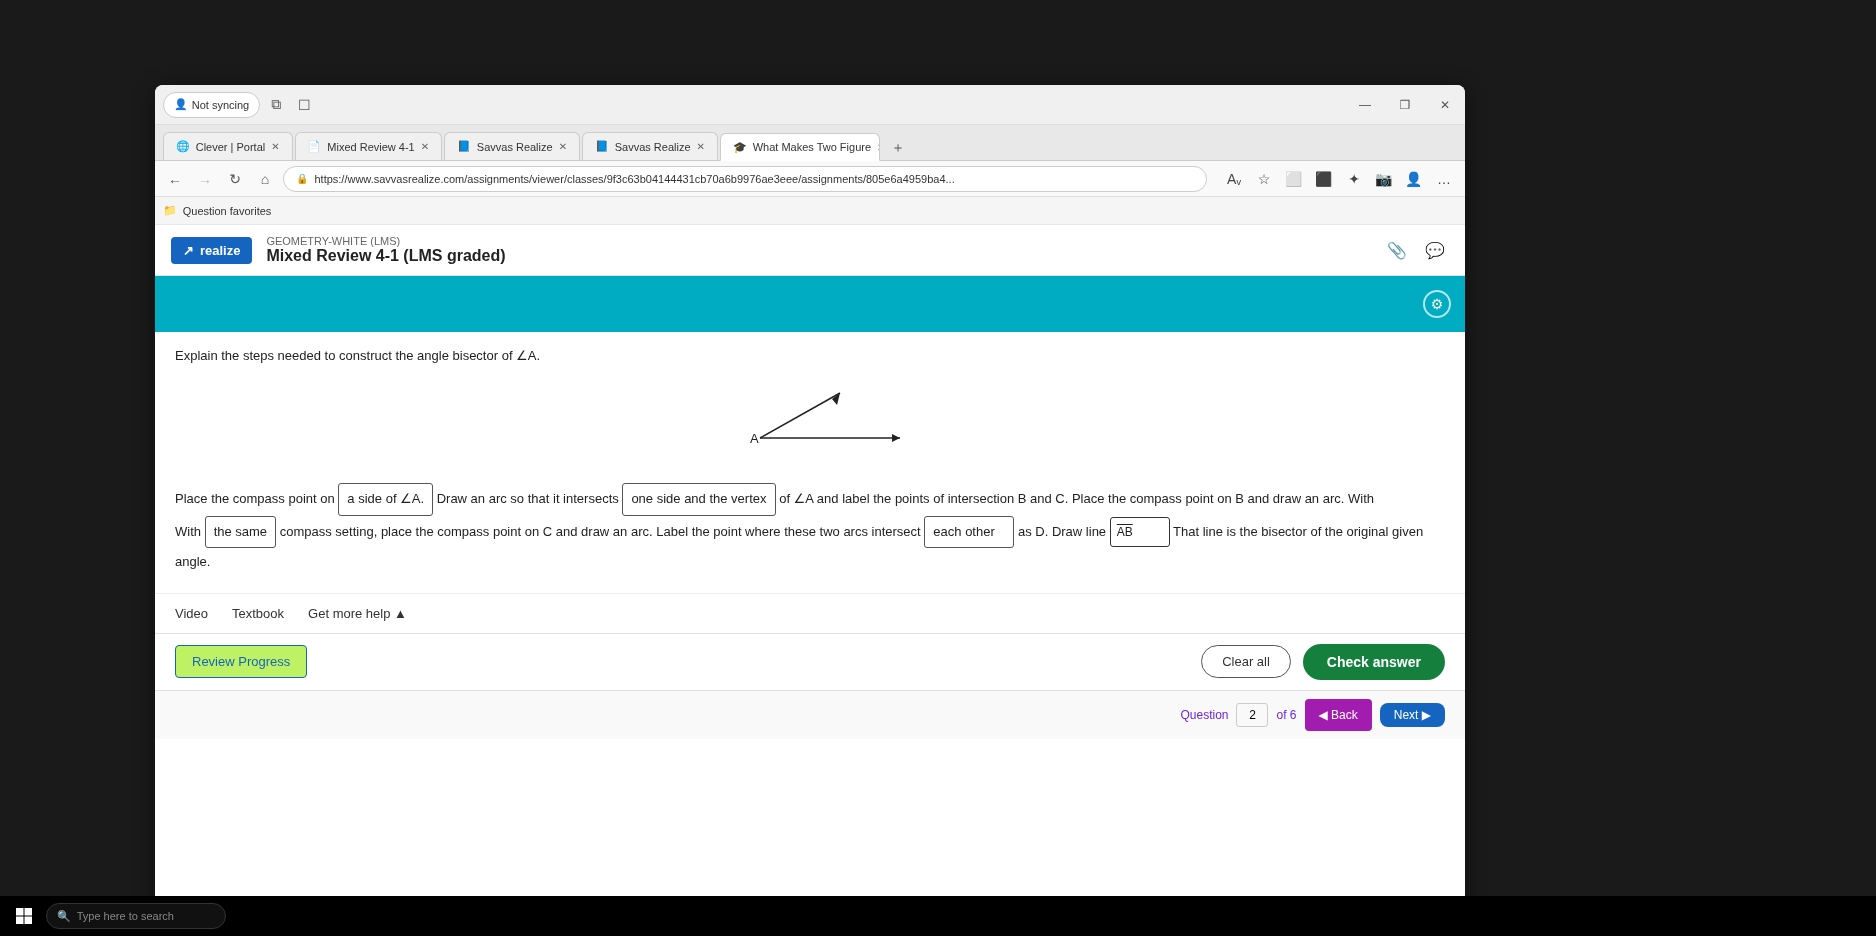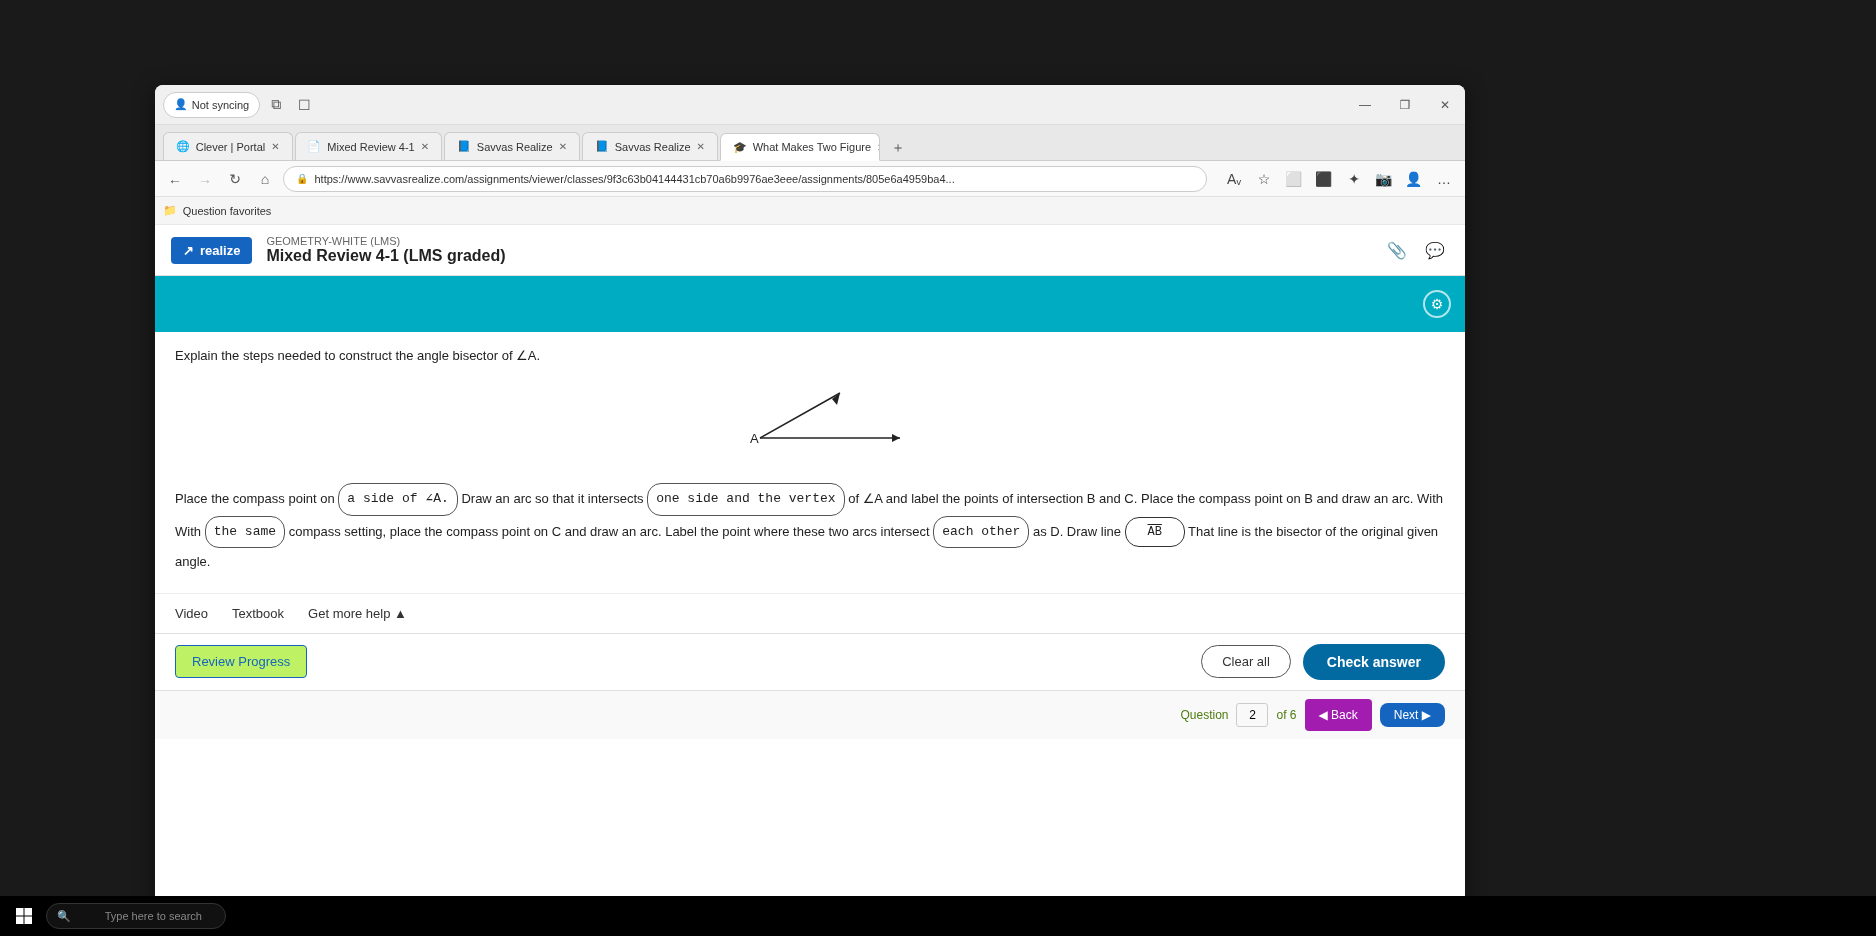--- a/index.html
+++ b/index.html
@@ -254,29 +254,28 @@
     
     .fill-text {
       font-size: 13px;
       color: #222;
       line-height: 2.2;
     }
 
     .fill-box {
       display: inline-block;
       border: 1.5px solid #555;
-      border-radius: 14px;
+      border-radius: 3px;
       padding: 1px 8px;
       min-width: 60px;
-      text-align: center;
+      text-align: left;
       font-size: 13px;
       color: #222;
       background: #fff;
       vertical-align: middle;
-      font-family: Liberation Mono, monospace;
     }
 
     .fill-box.wide {
       min-width: 140px;
     }
 
     .fill-box.medium {
       min-width: 90px;
     }
 
@@ -320,21 +319,21 @@
       border: 1.5px solid #555;
       background: #fff;
       color: #333;
       border-radius: 20px;
       padding: 8px 20px;
       font-size: 13px;
       cursor: pointer;
     }
 
     .check-answer-btn {
-      background: #0369a1;
+      background: #15803d;
       color: #fff;
       border: none;
       border-radius: 20px;
       padding: 10px 24px;
       font-size: 14px;
       font-weight: 600;
       cursor: pointer;
     }
 
     
@@ -343,21 +342,21 @@
       align-items: center;
       gap: 8px;
       padding: 8px 20px;
       border-top: 1px solid #e0e0e0;
       background: #f9f9f9;
       justify-content: flex-end;
     }
 
     .question-nav-label {
       font-size: 12px;
-      color: #4d7c0f;
+      color: #6d28d9;
     }
 
     .question-num-box {
       border: 1px solid #ccc;
       border-radius: 3px;
       width: 32px;
       height: 24px;
       text-align: center;
       font-size: 12px;
       display: flex;
@@ -635,15 +634,15 @@
   <div class="start-btn">
     <svg class="windows-logo" viewBox="0 0 18 18" fill="white" xmlns="http://www.w3.org/2000/svg">
       <rect x="1" y="1" width="7.5" height="7.5" fill="#fff"></rect>
       <rect x="9.5" y="1" width="7.5" height="7.5" fill="#fff"></rect>
       <rect x="1" y="9.5" width="7.5" height="7.5" fill="#fff"></rect>
       <rect x="9.5" y="9.5" width="7.5" height="7.5" fill="#fff"></rect>
     </svg>
   </div>
   <div class="search-box">
     <span>🔍</span>
-    <span style="font-size:11px;color:#888;margin-left:28px;">Type here to search</span>
+    <span style="font-size:11px;color:#888;">Type here to search</span>
   </div>
 </div>
 
 </body></html>

